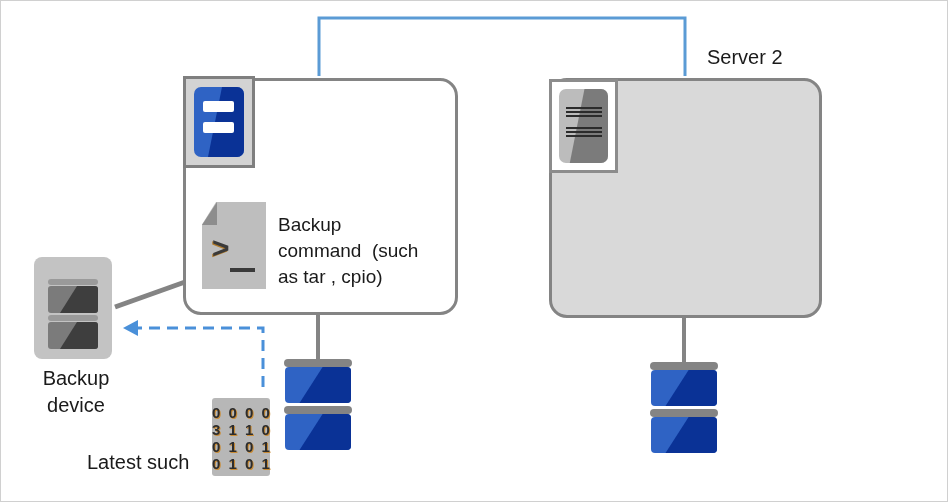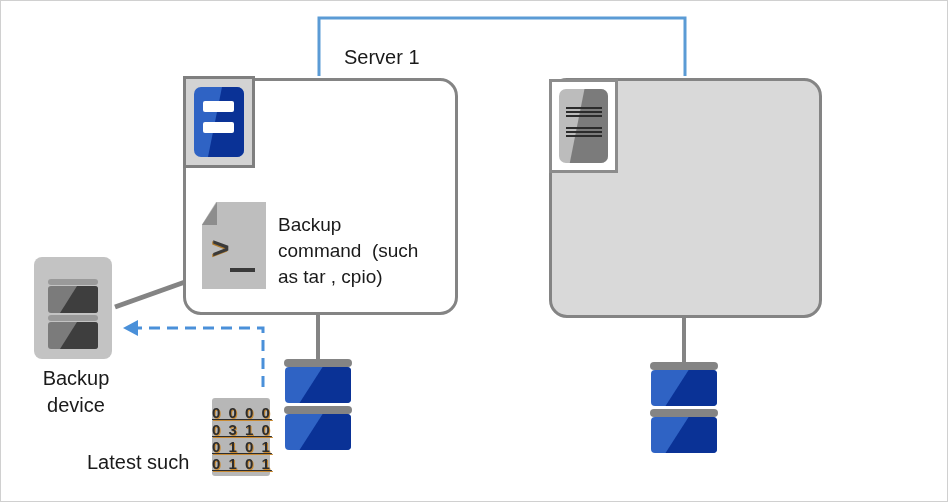--- a/index.html
+++ b/index.html
@@ -227,21 +227,20 @@
     left: 0;
     width: 58px;
     text-align: center;
     font-family: "Liberation Sans", sans-serif;
     font-size: 15px;
     font-weight: bold;
     letter-spacing: 2px;
     color: #2d2d2d;
     text-shadow: 1px 1px 0 #c98b34;
     white-space: pre;
-    text-decoration: underline;
   }
   #brow0 { top: 6px; }
   #brow1 { top: 23px; }
   #brow2 { top: 40px; }
   #brow3 { top: 57px; }
 
   
   .disk-stack {
     position: absolute;
     width: 68px; height: 98px;
@@ -297,21 +296,20 @@
 
   <div id="server1-box" class="server-box"></div>
 
   <div id="server1-badge" class="badge">
     <div id="server1-badge-inner">
       <div id="s1-bar1" class="badge-bar"></div>
       <div id="s1-bar2" class="badge-bar"></div>
     </div>
   </div>
 
-  <div id="server1-title" class="label">Server 1</div>
 
   <div id="cmd-doc">
     <div id="cmd-doc-page"></div>
     <div id="cmd-doc-fold"></div>
     <div id="cmd-chevron">&gt;</div>
     <div id="cmd-underscore"></div>
   </div>
 
   <div id="cmd-text" class="label" style="white-space: pre;">Backup
 command  (such
@@ -323,33 +321,34 @@
     <div id="server2-badge-inner">
       <div id="s2-l1" class="badge-line"></div>
       <div id="s2-l2" class="badge-line"></div>
       <div id="s2-l3" class="badge-line"></div>
       <div id="s2-l4" class="badge-line"></div>
       <div id="s2-l5" class="badge-line"></div>
       <div id="s2-l6" class="badge-line"></div>
     </div>
   </div>
 
+  <div id="server2-title" class="label">Server 2</div>
 
   <div id="backup-device">
     <div id="bd-cap1" class="bd-cap"></div>
     <div id="bd-body1" class="bd-body"></div>
     <div id="bd-cap2" class="bd-cap"></div>
     <div id="bd-body2" class="bd-body"></div>
   </div>
   <div id="backup-device-label" class="label" style="white-space: pre;">Backup
 device</div>
 
   <div id="latest-data-card">
     <div id="brow0" class="binary-row">0 0 0 0</div>
-    <div id="brow1" class="binary-row">0 3 1 0</div>
+    <div id="brow1" class="binary-row">3 1 1 0</div>
     <div id="brow2" class="binary-row">0 1 0 1</div>
     <div id="brow3" class="binary-row">0 1 0 1</div>
   </div>
   <div id="latest-data-label" class="label">Latest such</div>
 
   <div id="disk-stack-1" class="disk-stack">
     <div class="disk-cap dcap1"></div>
     <div class="disk-body dbody1"></div>
     <div class="disk-cap dcap2"></div>
     <div class="disk-body dbody2"></div>

